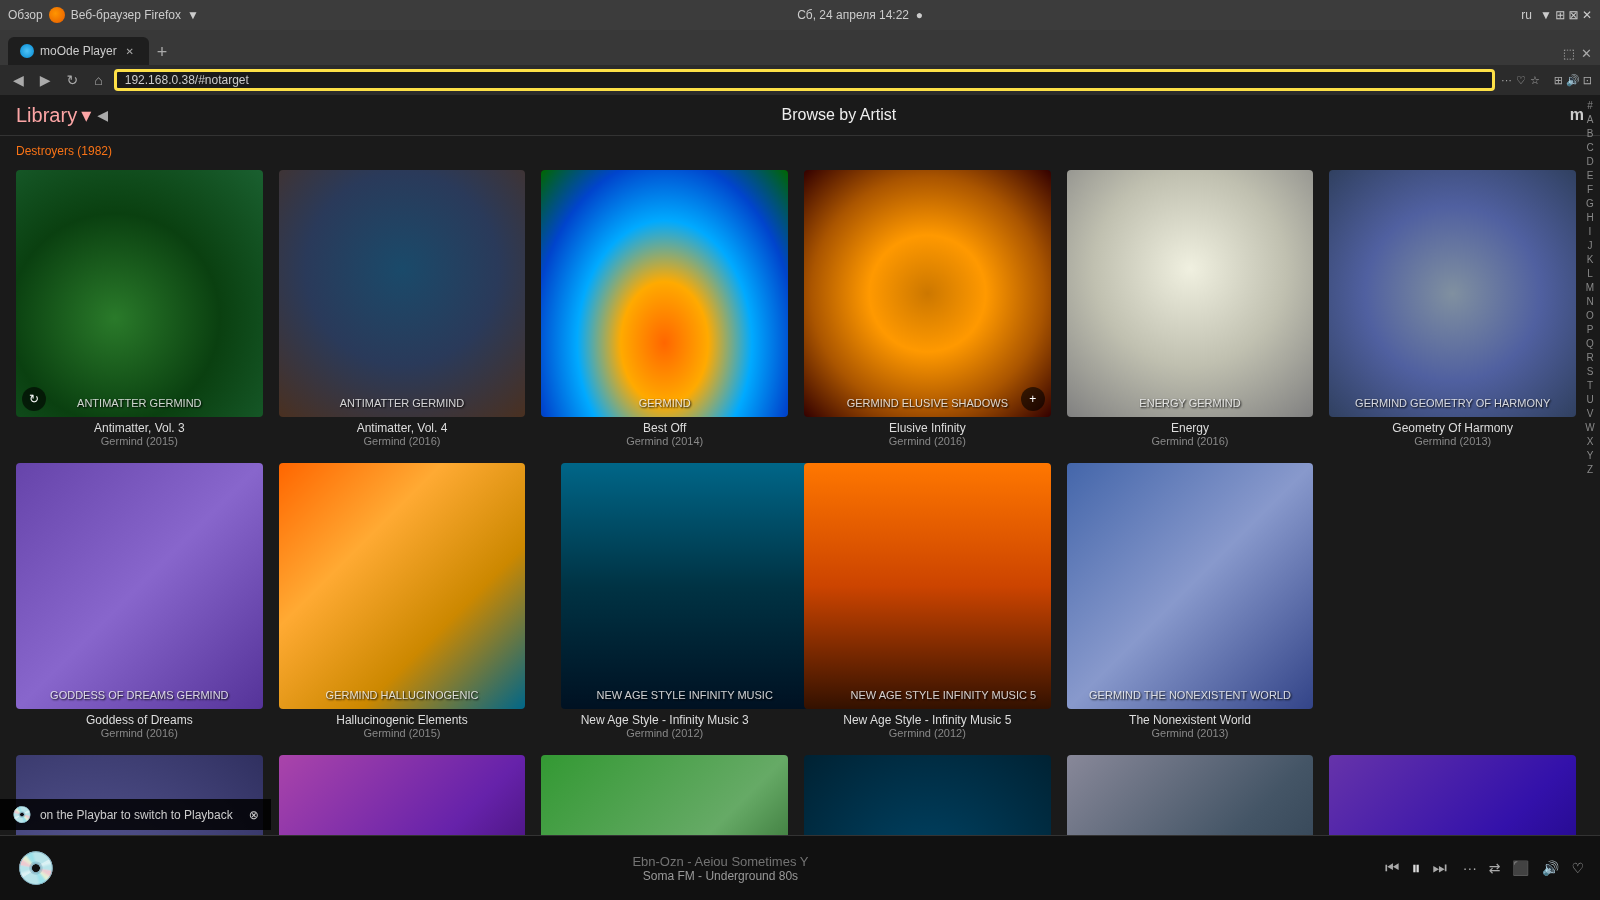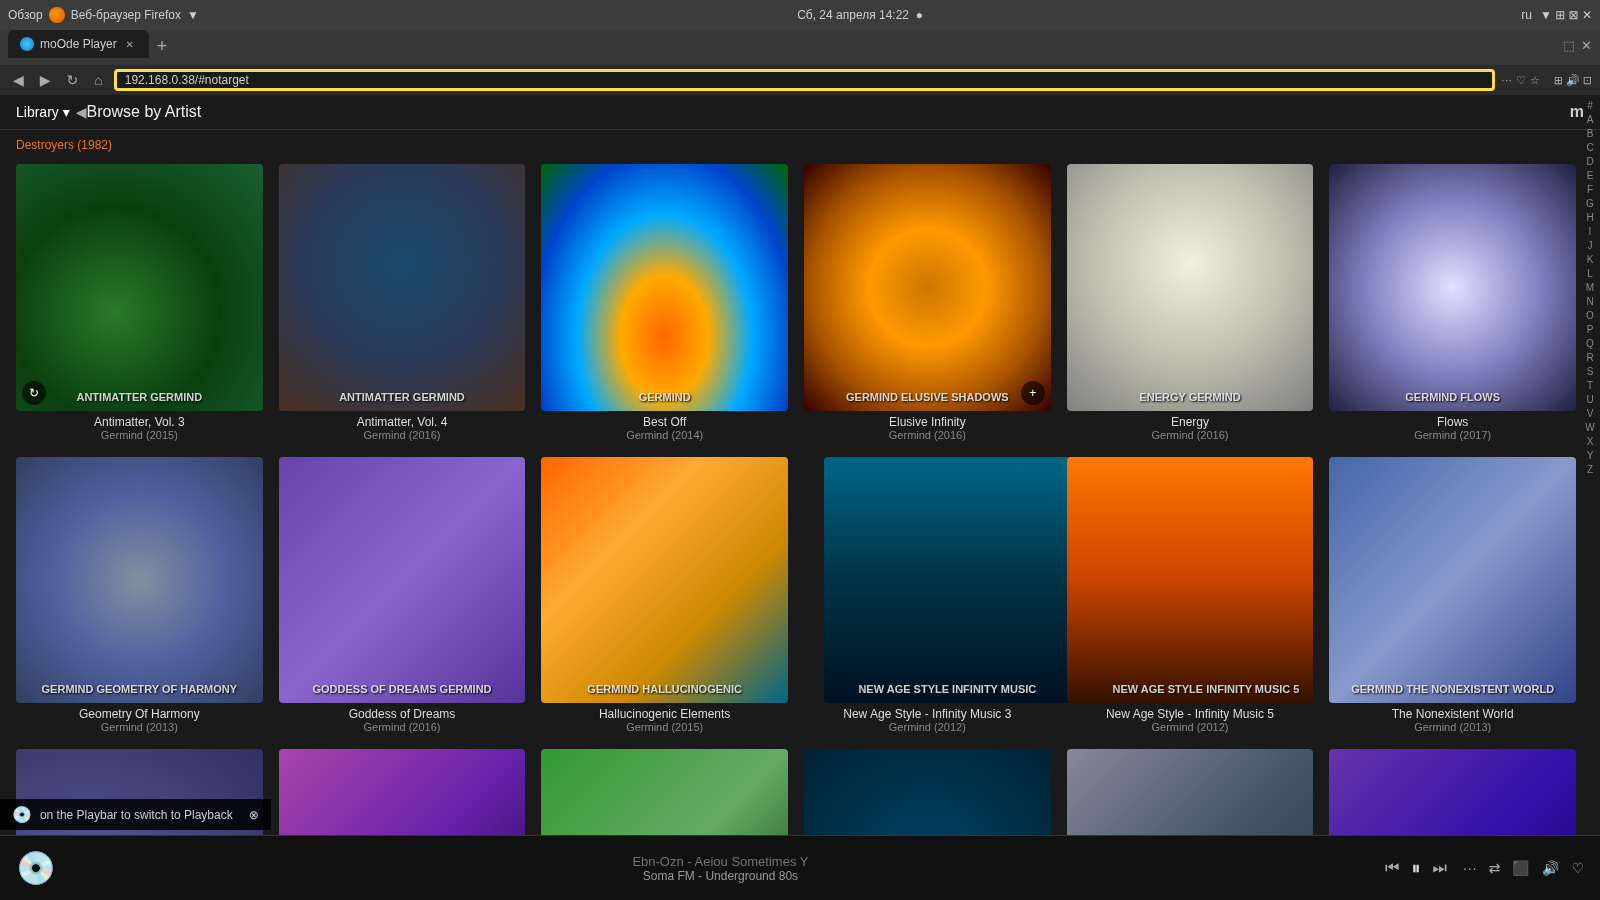--- a/index.html
+++ b/index.html
@@ -50,20 +50,21 @@
     .firefox-icon {
       width: 16px; height: 16px;
       background: radial-gradient(circle at 40% 40%, #ff9500, #e55a00);
       border-radius: 50%;
       flex-shrink: 0;
     }
     .tab-bar {
       background: #383838;
       height: 35px;
       display: flex;
+      align-items: flex-end;
       padding: 0 8px;
     }
     .tab {
       background: #1e1e1e;
       border-radius: 6px 6px 0 0;
       padding: 6px 12px;
       display: flex;
       align-items: center;
       gap: 6px;
       font-size: 12px;
@@ -141,29 +142,30 @@
       padding: 8px 16px;
       border-bottom: 1px solid #333;
       position: sticky;
       top: 0;
       background: #1a1a1a;
       z-index: 10;
     }
     .library-btn {
       background: transparent;
       border: none;
-      color: #ffffff;
-      font-size: 14px;
+      color: #fca5a5;
+      font-size: 20px;
       cursor: pointer;
       display: flex;
       align-items: center;
       gap: 4px;
     }
     .header-title {
       flex: 1;
+      text-align: center;
       font-size: 16px;
       color: #eee;
     }
     .header-menu-icon {
       color: #ccc;
       font-size: 16px;
       font-weight: bold;
     }
 
     
@@ -363,21 +365,21 @@
       overflow: hidden;
       position: relative;
     }
     .cover-label {
       position: absolute;
       bottom: 8px;
       left: 0; right: 0;
       text-align: center;
       font-size: 11px;
       color: rgba(255,255,255,0.8);
-      font-weight: bold;
+      font-weight: normal;
       text-transform: uppercase;
       text-shadow: 1px 1px 2px #000;
     }
   </style>
 </head>
 <body>
 
 <div class="browser-chrome">
 
   <div class="title-bar">
@@ -483,29 +485,20 @@
           <div class="album-artist">Germind (2016)</div>
         </div>
         <div class="album-item">
           <div class="album-cover cover-5">
             <div class="cover-art">
               <div class="cover-label">ENERGY GERMIND</div>
             </div>
           </div>
           <div class="album-title">Energy</div>
           <div class="album-artist">Germind (2016)</div>
-        </div>
-        <div class="album-item">
-          <div class="album-cover cover-6">
-            <div class="cover-art">
-              <div class="cover-label">GERMIND Flows</div>
-            </div>
-          </div>
-          <div class="album-title">Flows</div>
-          <div class="album-artist">Germind (2017)</div>
         </div>
         <div class="album-item">
           <div class="album-cover cover-7">
             <div class="cover-art">
               <div class="cover-label">GERMIND Geometry Of Harmony</div>
             </div>
           </div>
           <div class="album-title">Geometry Of Harmony</div>
           <div class="album-artist">Germind (2013)</div>
         </div>

